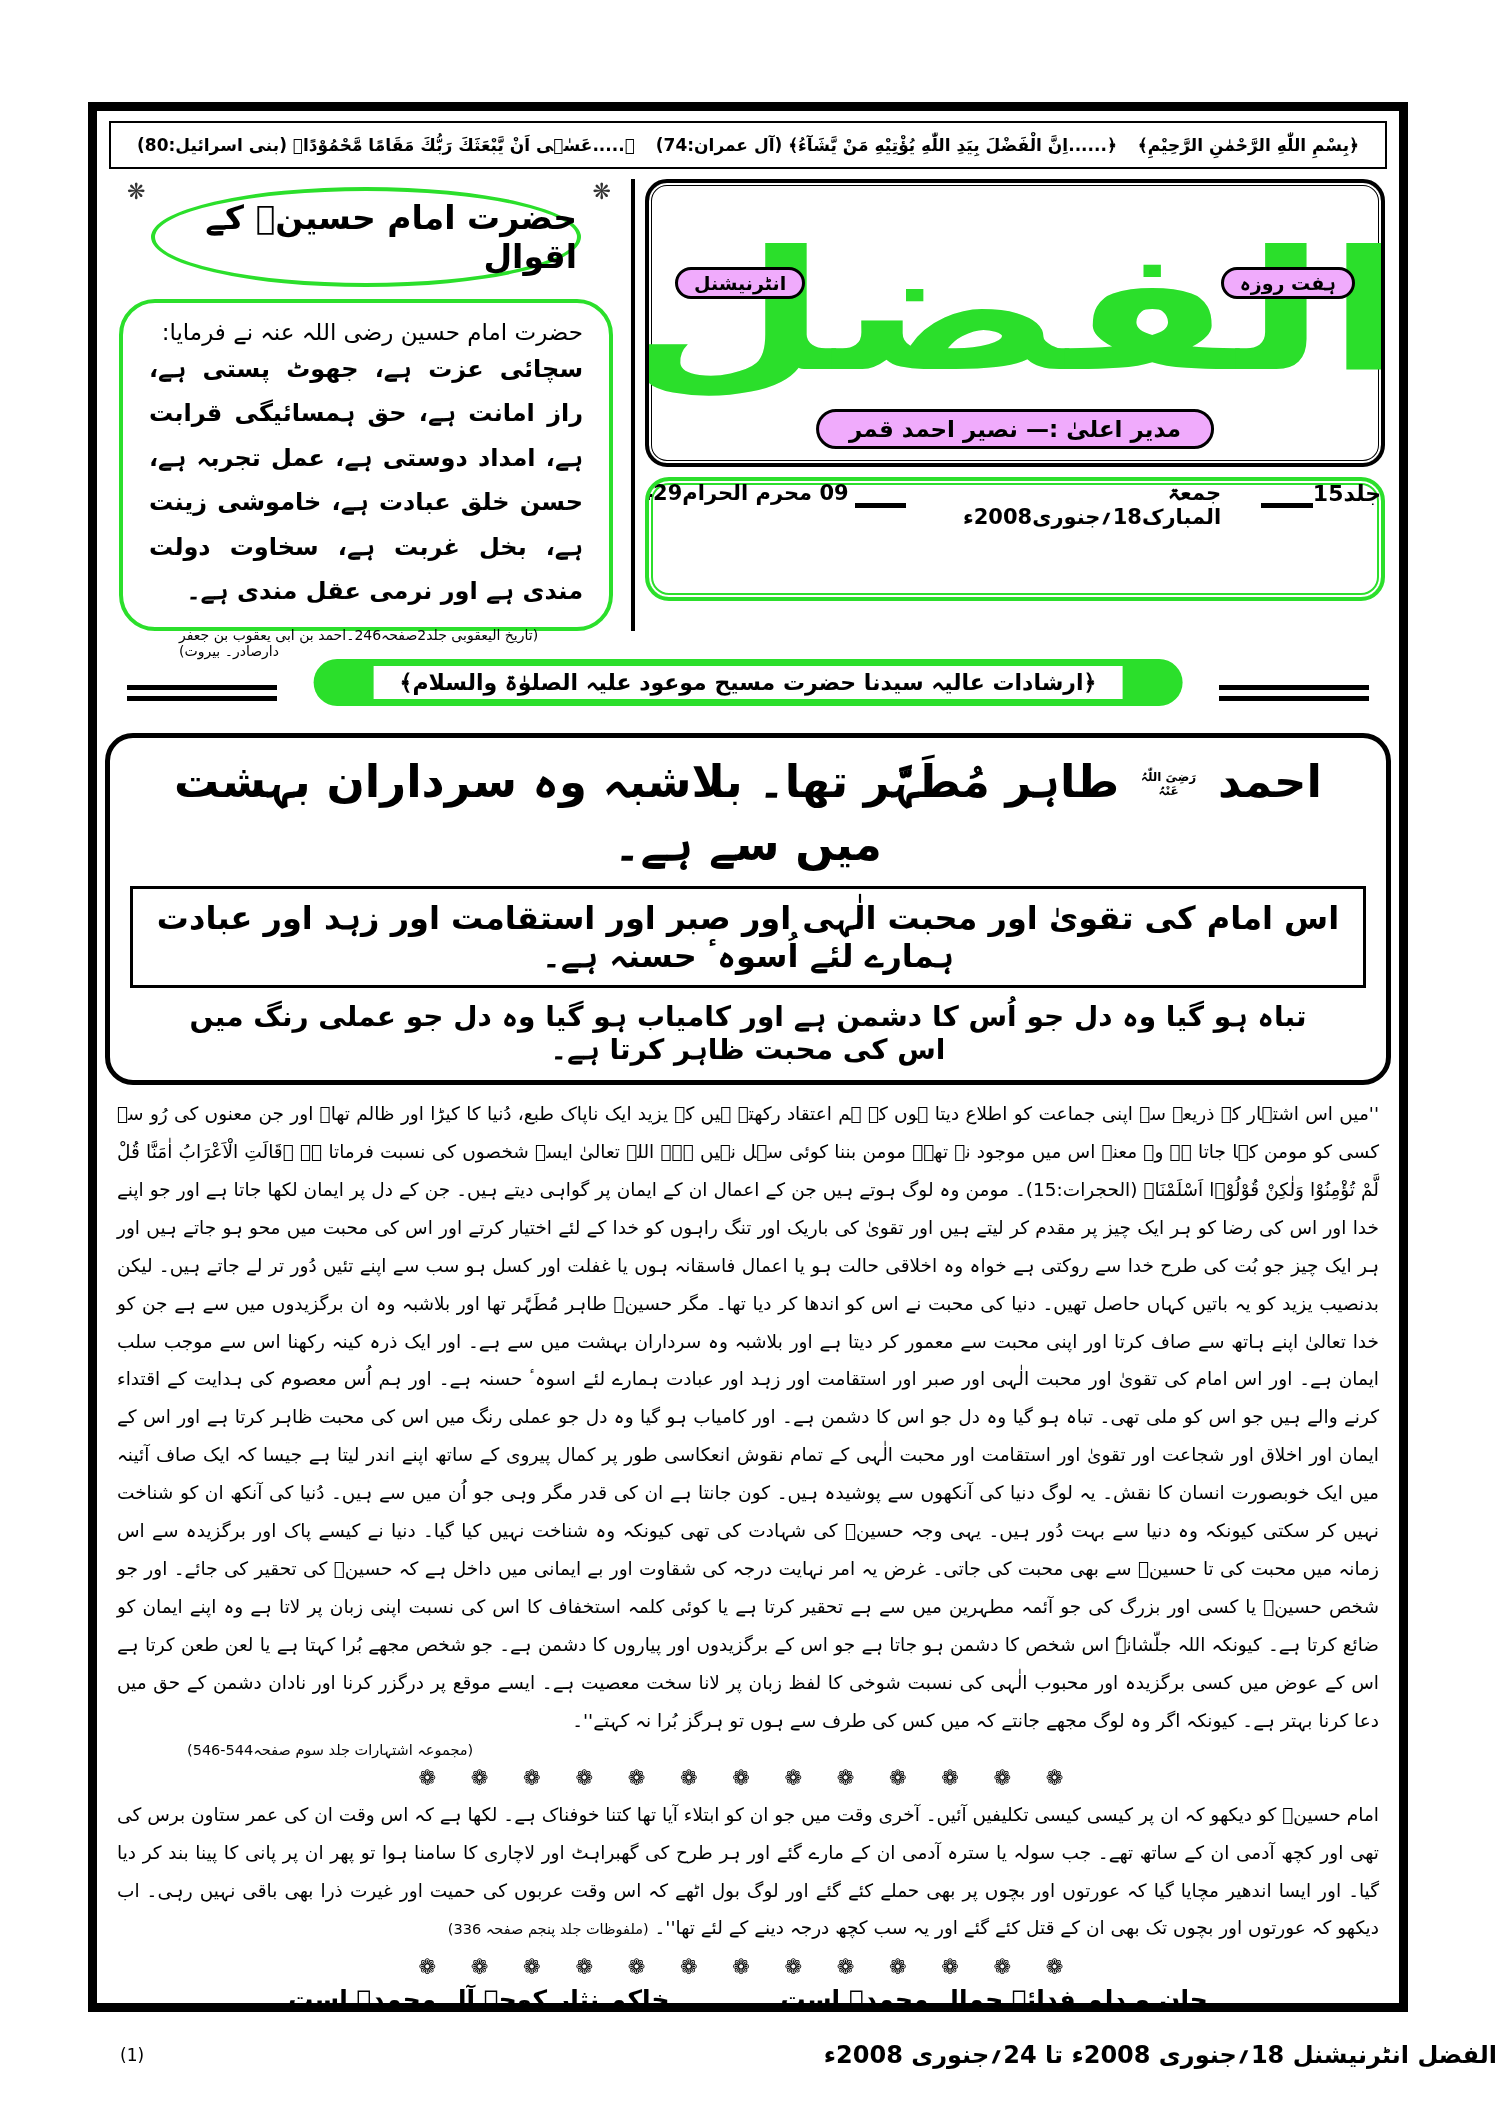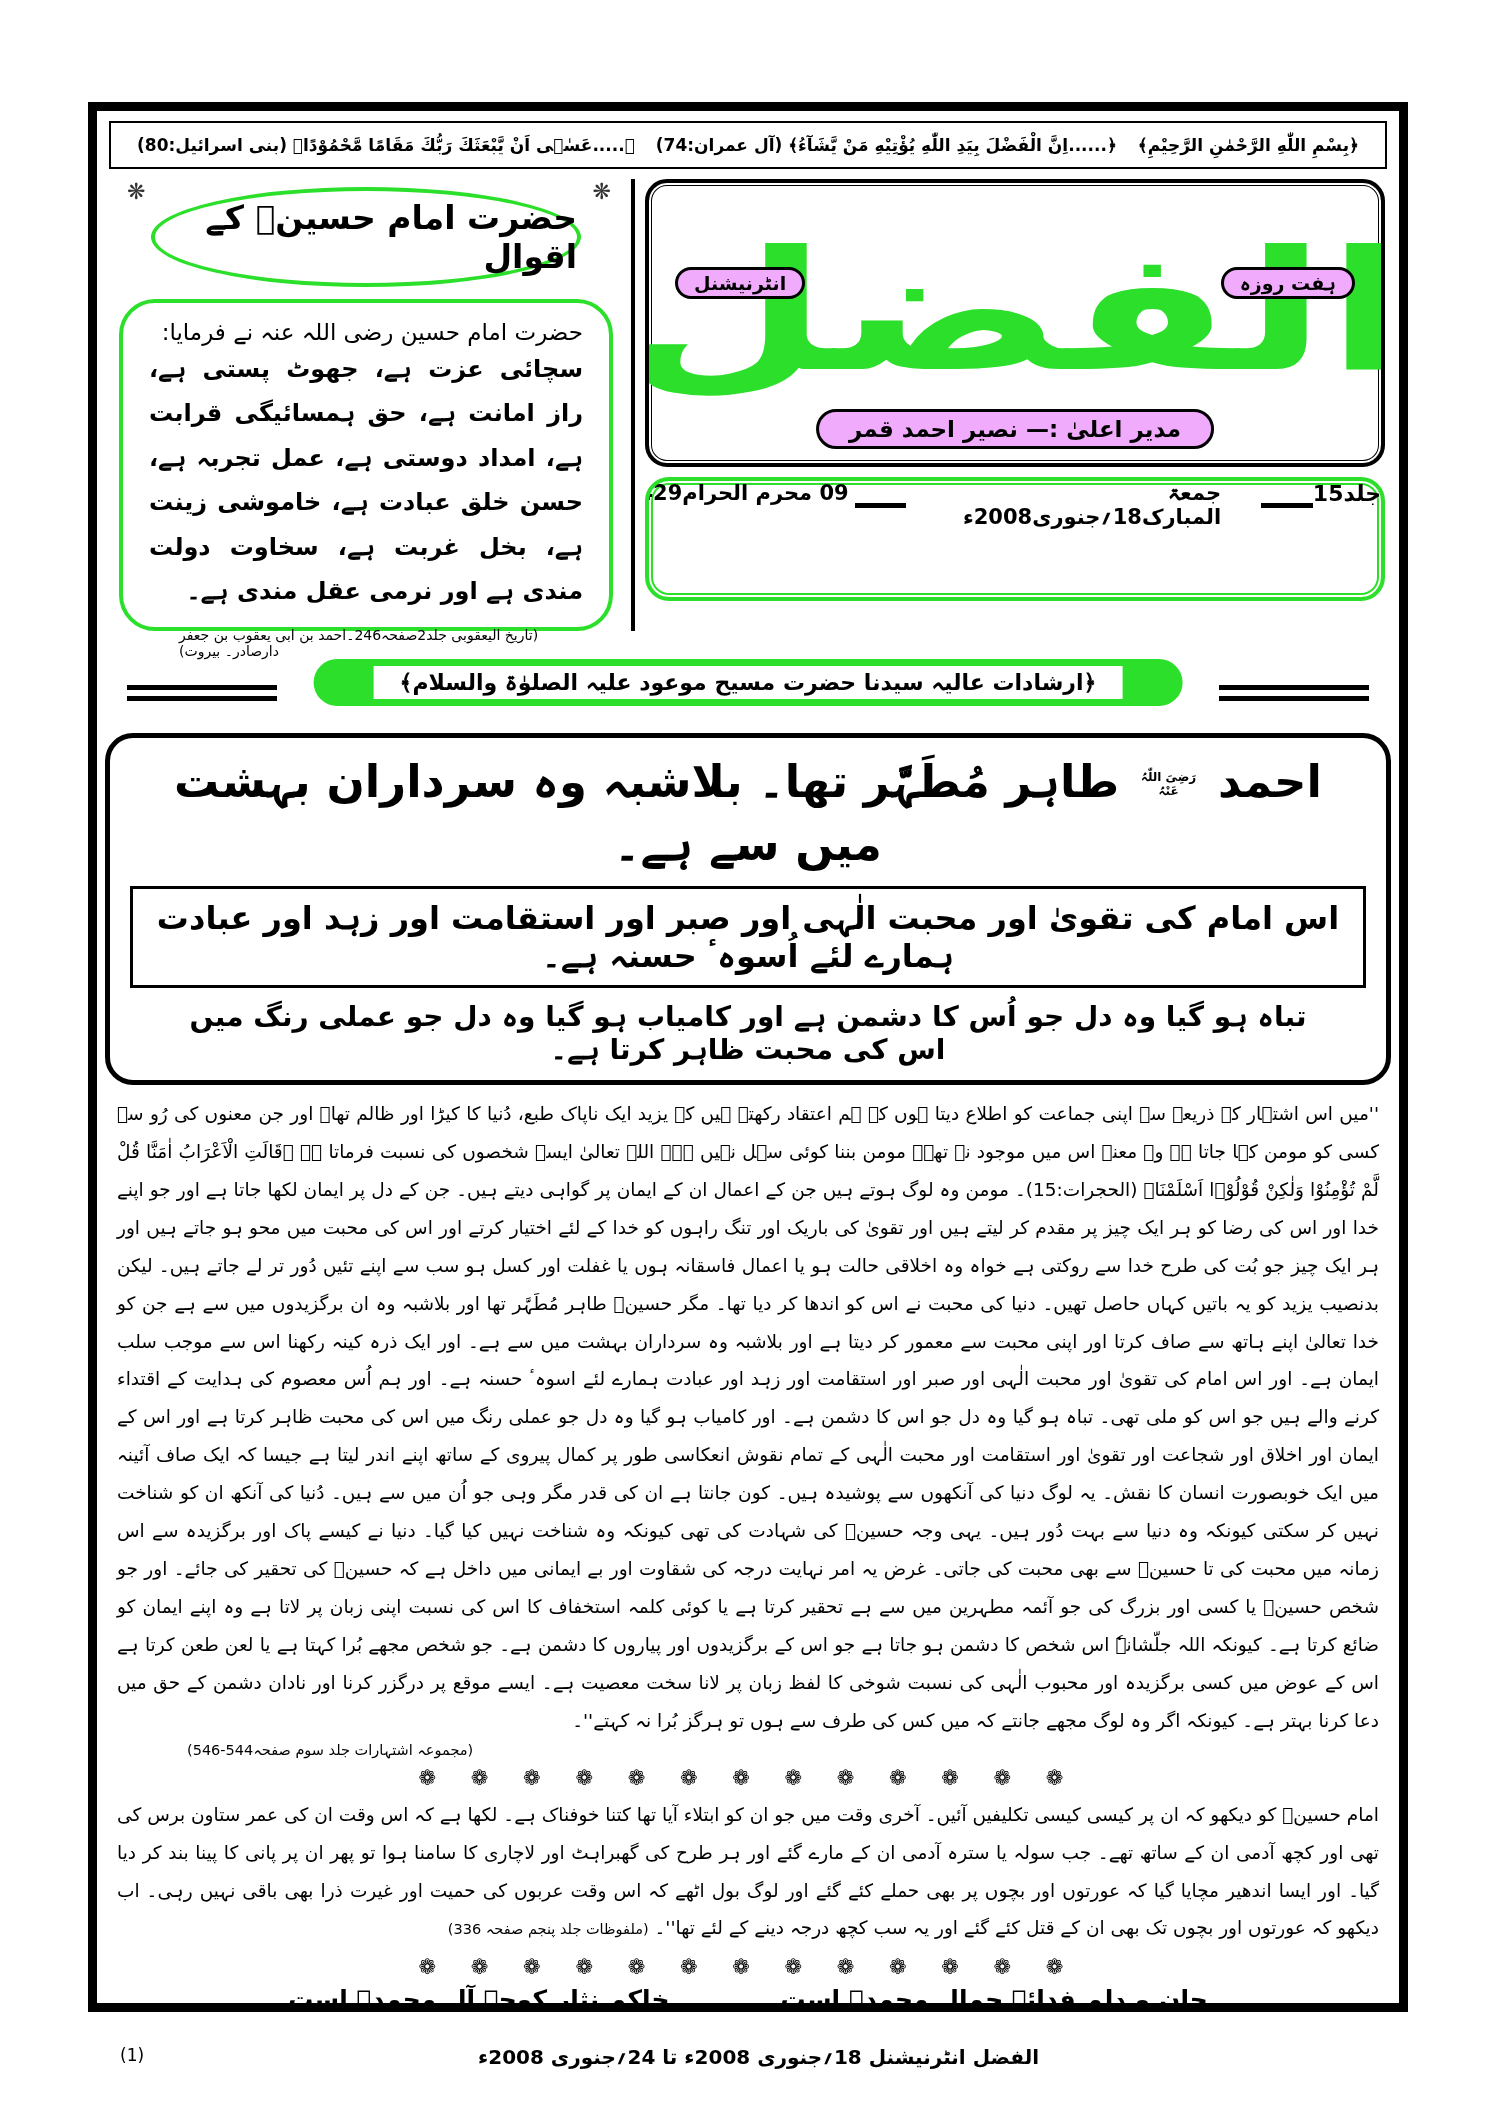--- a/index.html
+++ b/index.html
@@ -94,21 +94,21 @@
 
   
   .body-area{ margin:10px 20px 0 20px; }
   .para{ font-size:18.5px; line-height:2.05; text-align:justify; text-align-last:right; }
   .ref{ font-size:14.5px; font-weight:normal; white-space:nowrap; }
   .ref-line{ text-align:left; padding-left:70px; font-size:14.5px; margin-top:2px; }
   .orn-row{ text-align:center; font-size:21px; letter-spacing:14px; margin:8px 0 6px 0; }
   .couplet{ display:flex; justify-content:space-evenly; font-size:25px; font-weight:bold; letter-spacing:5px; margin:4px 60px 10px 60px; white-space:nowrap; }
 
   
-  .footer-center{ position:absolute; bottom:48px; left:0; right:0; text-align:center; font-weight:bold; font-size:20px;margin-left:20px; }
+  .footer-center{ position:absolute; bottom:48px; left:0; right:0; text-align:right; font-weight:bold; font-size:24px;margin-left:20px; }
   .footer-page{ position:absolute; bottom:52px; left:120px; font-size:17px; direction:ltr; }
 
   :root{ --green:#2bdf2b; }
 </style>
 </head>
 <body>
 
 <div class="page">
   <div class="frame">
 

